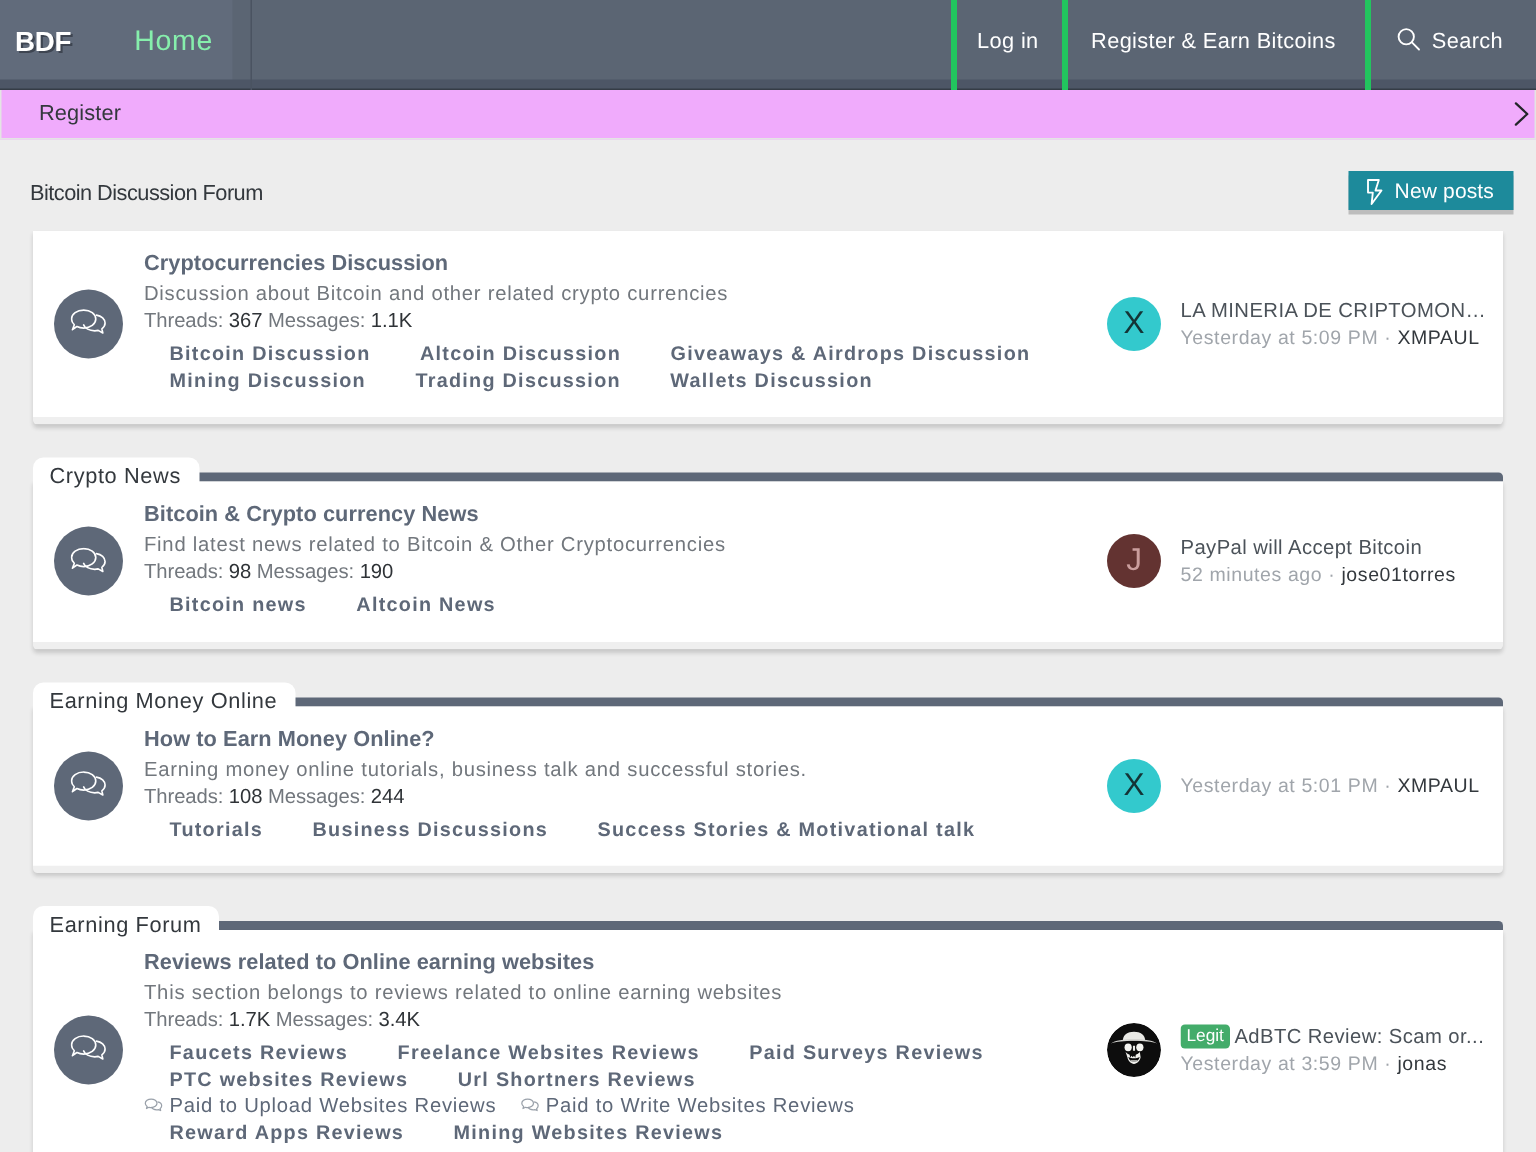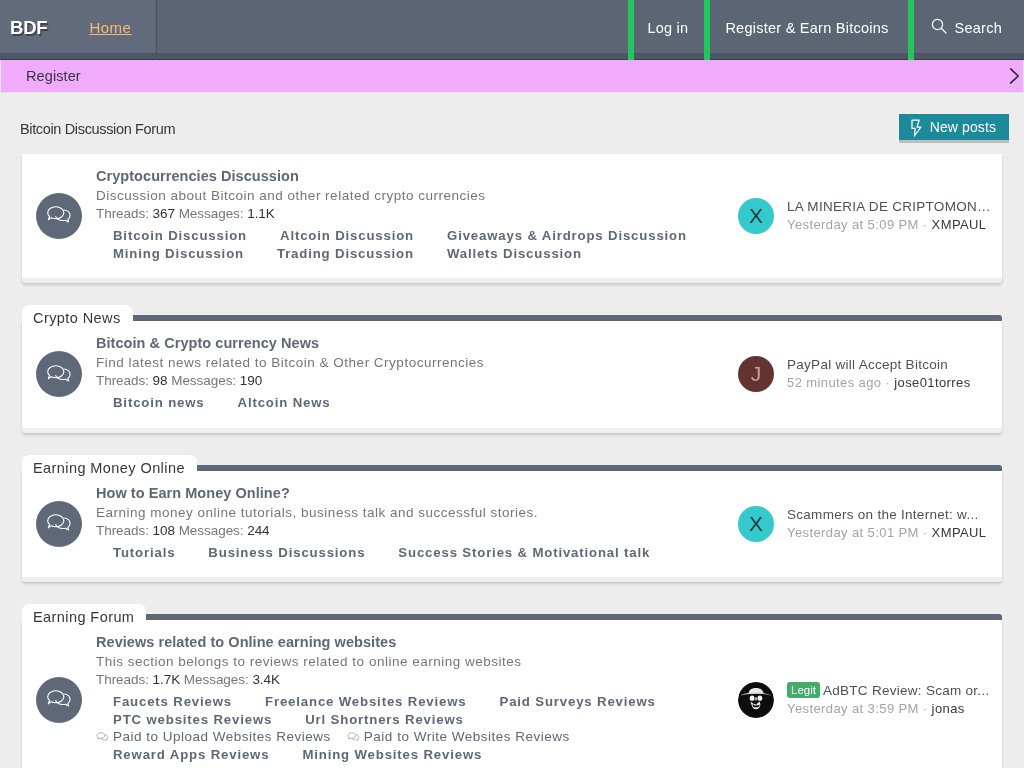--- a/index.html
+++ b/index.html
@@ -14,27 +14,27 @@
   
   .navbar { height:60px; background:#5b6573; display:flex; align-items:stretch;
             position:relative; }
   .navbar::after { content:""; position:absolute; left:0; right:0; bottom:0;
                    height:6px; background:#4d5666; border-bottom:1px solid #353c46; }
   .navhl { position:absolute; left:0; top:0; bottom:6px; width:155px; background:#616b7b; }
   .logo { display:flex; align-items:center; padding:0 0 5px 10px; color:#fff;
           position:relative; z-index:2;
           font-weight:bold; font-size:18.5px; letter-spacing:-0.2px;
           text-shadow:1.5px 1.5px 0 rgba(38,44,54,.6); }
-  .nav-tab { display:flex; align-items:center; padding:0 25px 5px 27px; color:#fdba74;
-             font-size:15px; margin-left:15px; letter-spacing:0.5px;
-             border-right:1px solid #4a5361; position:relative; z-index:2;text-decoration:underline; }
+  .nav-tab { display:flex; align-items:center; padding:0 25px 5px 27px; color:#86efac;
+             font-size:19px; margin-left:15px; letter-spacing:0.5px;
+             border-right:1px solid #4a5361; position:relative; z-index:2; }
   .nav-spacer { flex:1; }
   .nav-right { display:flex; align-items:stretch; position:relative; z-index:2; }
   .nav-item { display:flex; align-items:center; padding:0 19px 5px 15px; color:#fff;
-              font-size:14.5px; border-left:6px solid #22c55e; letter-spacing:0.25px; }
+              font-size:14.5px; border-left:4px solid #22c55e; letter-spacing:0.25px; }
   .nav-item.login { padding:0 16px 5px 13px; }
   .nav-item.search { gap:8px; padding:0 22px 5px 17px; }
   
   .crumbs { height:33px; background:#f0abfc; border-bottom:1px solid #e4e4e4;
             border-left:1px solid #e4e4e4; border-right:1px solid #e4e4e4;
             display:flex; align-items:center; padding:0 1px 0 25px;
             font-size:14.5px; color:#33383d; letter-spacing:0.1px; }
   .crumbs .spacer { flex:1; }
   .chev { width:16px; height:16px; display:block; }
   
@@ -224,21 +224,20 @@
             <div class="fstats"><span>Threads:</span> <b>108</b> <span>Messages:</span> <b>244</b></div>
             <div class="subs">
               <a href="#">Tutorials</a>
               <a href="#">Business Discussions</a>
               <a href="#">Success Stories &amp; Motivational talk</a>
             </div>
           </div>
           <div class="lastpost">
             <div class="avatar" style="background: rgb(51, 201, 205); color: rgb(20, 52, 54);">X</div>
             <div class="lp-txt">
-              <div class="lp-title">Scammers on the Internet: w...</div>
               <div class="lp-meta"><span>Yesterday at 5:01 PM</span> · <b>XMPAUL</b></div>
             </div>
           </div>
         </div>
       </div>
     </div>
     <div class="block">
       <div class="block-head">
         <div class="block-bar"></div>
         <div class="block-title">Earning Forum</div>

